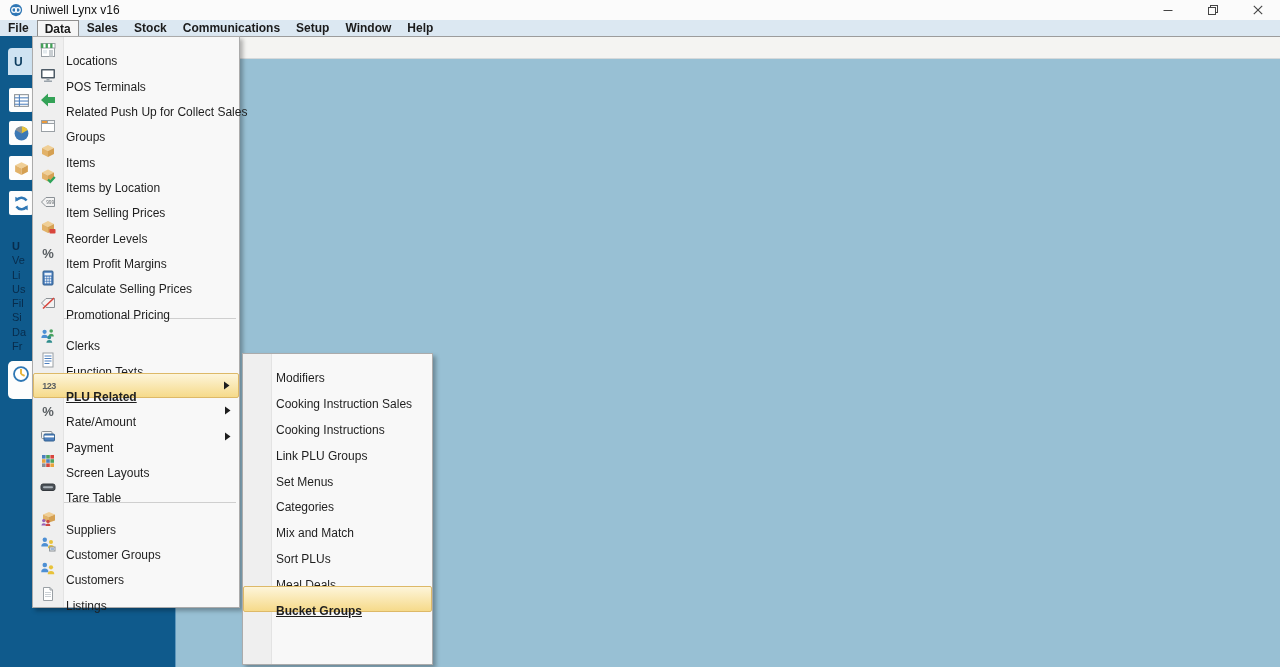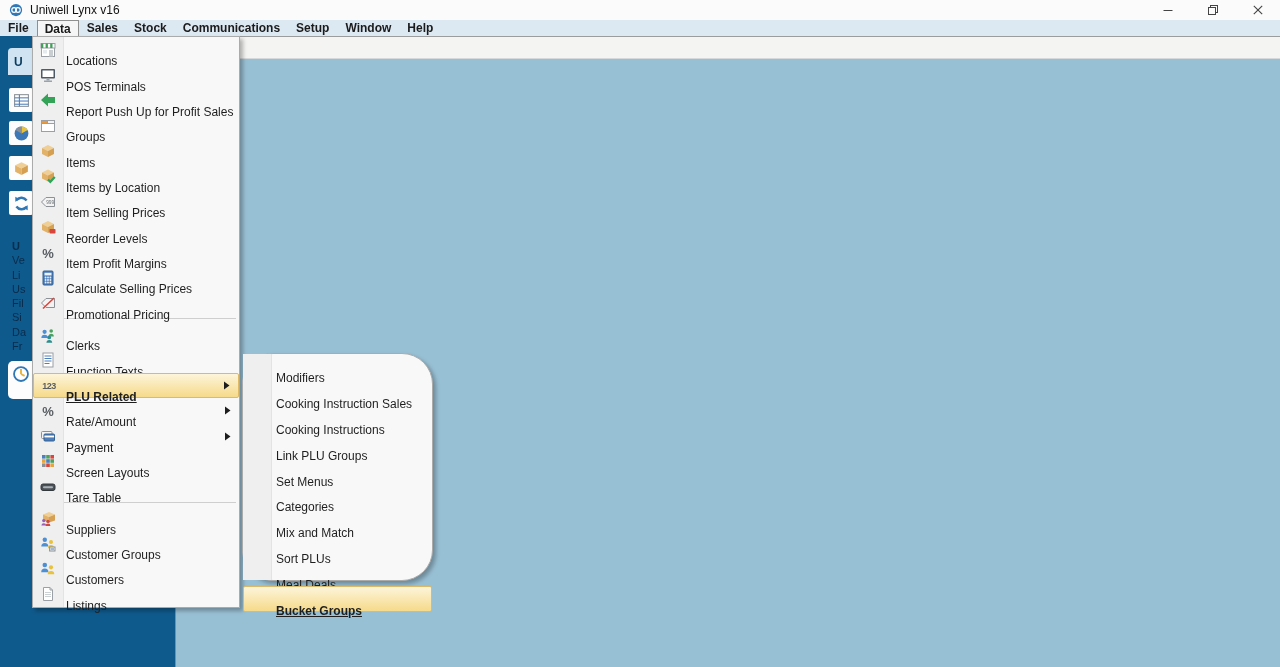--- a/index.html
+++ b/index.html
@@ -52,21 +52,21 @@
     border-radius:5px 0 0 5px;display:flex;align-items:flex-start;justify-content:center;padding-top:4px;box-sizing:border-box;
   }
   
   .menu{
     position:absolute;background:#f8f8f8;border:1px solid #ababab;
     box-shadow:3px 3px 4px rgba(0,0,0,.28);z-index:10;box-sizing:border-box;
   }
   .menu .gutter{position:absolute;left:0;top:0;bottom:0;background:#efefef;border-right:1px solid #e3e3e3;}
   .menu-main{left:32px;top:36px;width:208px;height:572px;}
   .menu-main .gutter{width:30px;}
-  .menu-sub{left:242px;top:353px;width:191px;height:228px;z-index:11;border-radius:31px;}
+  .menu-sub{left:242px;top:353px;width:191px;height:312px;z-index:11;}
   .menu-sub .gutter{width:28px;}
   .menu-row{
     position:relative;display:flex;align-items:center;height:25.36px;
     padding-left:33px;font-size:12px;color:#1e1e1e;box-sizing:border-box;cursor:default;
   }
   .menu-sub .menu-row{height:25.8px;}
   .menu-row .mi{position:absolute;left:6px;top:50%;transform:translateY(-50%);width:18px;height:18px;display:flex;align-items:center;justify-content:center;}
   .menu-row .lbl{white-space:nowrap;margin-top:23px;}
   .menu-row .sub-arrow{position:absolute;right:7px;top:50%;transform:translateY(-50%);width:8px;height:10px;display:flex;align-items:center;}
   .menu-row.hl{
@@ -235,21 +235,21 @@
           </svg>
         </span>
         <span class="lbl">POS Terminals</span>
       </div>
       <div class="menu-row">
         <span class="mi">
           <svg width="16" height="16" viewBox="0 0 16 16" xmlns="http://www.w3.org/2000/svg">
             <path d="M1 8 L8 1.5 V5 H15 V11 H8 V14.5 Z" fill="#34a257"></path>
           </svg>
         </span>
-        <span class="lbl">Report Push Up for Profit Sales</span>
+        <span class="lbl">Related Push Up for Collect Sales</span>
       </div>
       <div class="menu-row">
         <span class="mi">
           <svg width="16" height="16" viewBox="0 0 16 16" xmlns="http://www.w3.org/2000/svg">
             <rect x="1.5" y="2.5" width="13" height="11" fill="#fff" stroke="#9aa0a5"></rect>
             <rect x="1.5" y="2.5" width="13" height="3" fill="#f2f3f4" stroke="#9aa0a5"></rect>
             <rect x="1.5" y="2.5" width="6" height="3" fill="#ea9a3c" stroke="#9aa0a5"></rect>
           </svg>
         </span>
         <span class="lbl">Groups</span>

